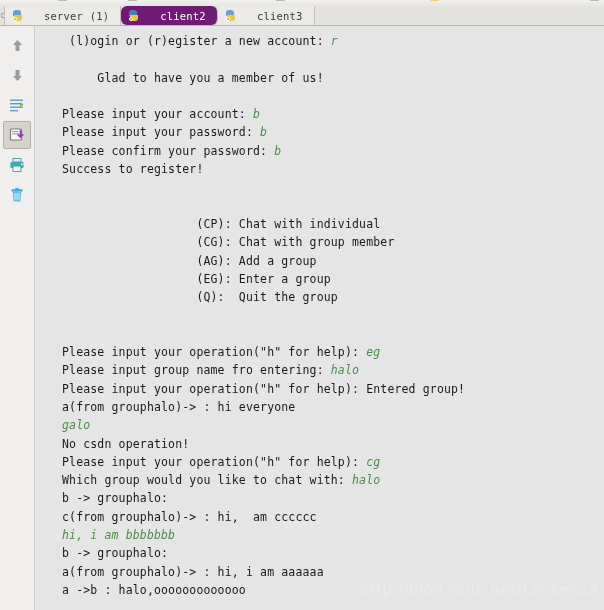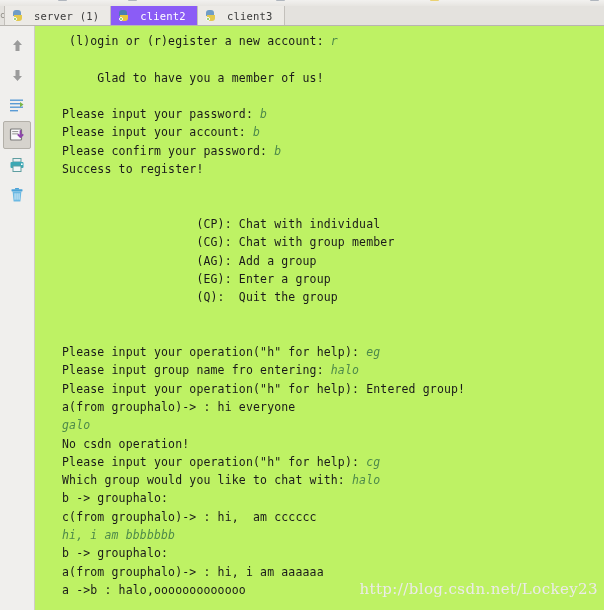--- a/index.html
+++ b/index.html
@@ -27,30 +27,30 @@
     position:absolute;left:0;top:6px;width:604px;height:19px;
     background:#e4e2de;
     border-bottom:1px solid #b8b5b0;
     display:flex;align-items:stretch;
   }
   .tab-left-edge{
     width:4px;background:#e4e2de;border-right:1px solid #c3c0bb;
     font-size:8px;color:#8b8880;line-height:19px;overflow:hidden;
   }
   .tab{
-    display:flex;align-items:center;gap:11px;
+    display:flex;align-items:center;gap:21px;
     padding:0 11px 0 7px;
     background:#eceae6;
     border-right:1px solid #c3c0bb;
     font-family:"DejaVu Sans Mono","Liberation Mono",monospace;
     font-size:10.5px;color:#3a3a3a;
     white-space:nowrap;
     cursor:default;
   }
-  .tab.selected{ background:#8b5cf6; color:#ffffff; }
+  .tab.selected{ background:#701a75; color:#ffffff;border-radius:6px; }
   .tab .lbl{letter-spacing:.2px;}
   .tabs-filler{flex:1;background:#e4e2de;}
 
   
   .pyicon{position:relative;width:11px;height:11px;flex:0 0 11px;}
   .pyicon .top{
     position:absolute;left:1px;top:0;width:8px;height:6px;
     background:#6f9dc6;border-radius:3px 3px 0 0;
   }
   .pyicon .bot{
@@ -78,21 +78,21 @@
     border:1px solid transparent;border-radius:2px;
     cursor:default;
   }
   .gbtn.active{
     background:#d6d3cd;border:1px solid #b3b0a9;
   }
 
   
   .console{
     position:absolute;left:35px;top:26px;right:0;bottom:0;
-    background:#bef264;
+    background:#e5e5e5;
     overflow:hidden;
     padding:6px 0 0 18px;
   }
   .line{
     font-family:"DejaVu Sans Mono","Liberation Mono",monospace;
     font-size:11.5px;
     line-height:18.3px;
     color:#1a1a1a;
     white-space:pre;
     padding-left:9px;
@@ -214,22 +214,22 @@
       </svg>
     </div>
 
   </div>
 
   <div class="console" id="console">
       <div class="line"><span> (l)ogin or (r)egister a new account: </span><span class="in">r</span></div>
       <div class="line blank">&nbsp;</div>
       <div class="line"><span>     Glad to have you a member of us!</span></div>
       <div class="line blank">&nbsp;</div>
+      <div class="line"><span>Please input your account: </span><span class="in">b</span></div>
       <div class="line"><span>Please input your password: </span><span class="in">b</span></div>
-      <div class="line"><span>Please input your account: </span><span class="in">b</span></div>
       <div class="line"><span>Please confirm your password: </span><span class="in">b</span></div>
       <div class="line"><span>Success to register!</span></div>
       <div class="line blank">&nbsp;</div>
       <div class="line blank">&nbsp;</div>
       <div class="line"><span>                   (CP): Chat with individual</span></div>
       <div class="line"><span>                   (CG): Chat with group member</span></div>
       <div class="line"><span>                   (AG): Add a group</span></div>
       <div class="line"><span>                   (EG): Enter a group</span></div>
       <div class="line"><span>                   (Q):  Quit the group</span></div>
       <div class="line blank">&nbsp;</div>

